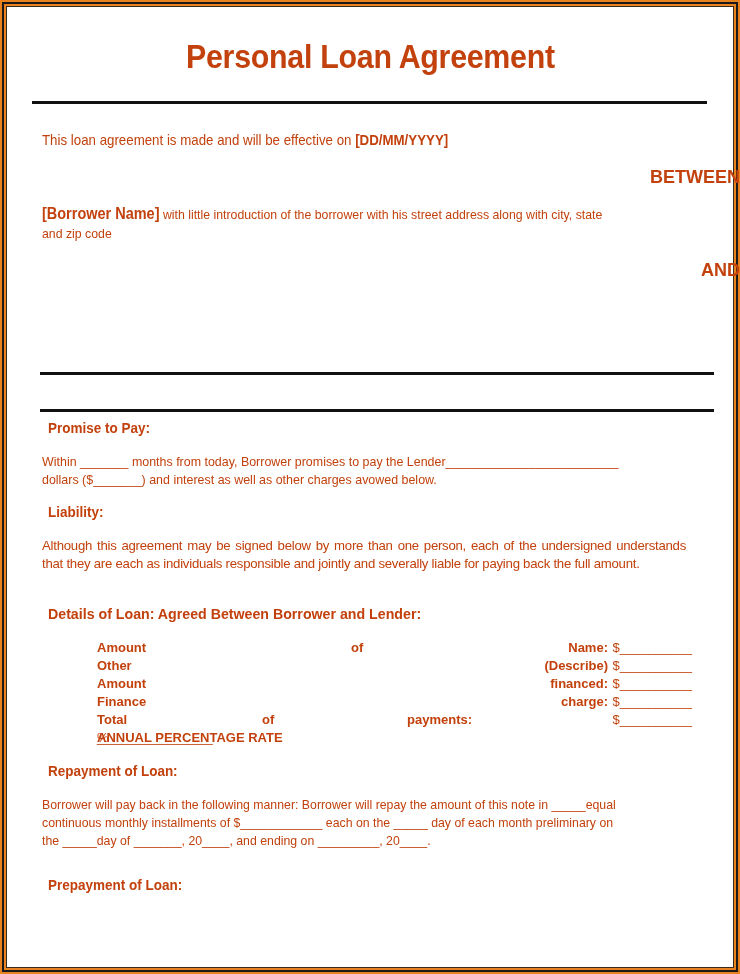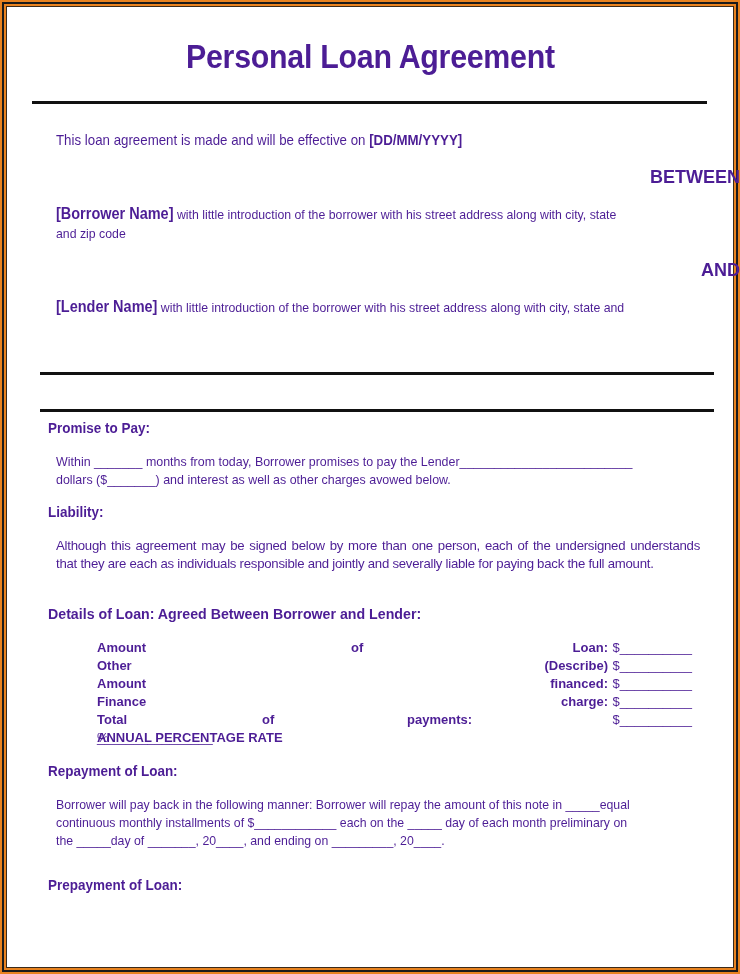--- a/index.html
+++ b/index.html
@@ -12,29 +12,29 @@
   .frame .d1 {
     position: absolute; left: 2px; top: 2px; right: 2px; bottom: 2px;
     border: 2px solid #1a1a1a; box-sizing: border-box; background: #E8821F;
   }
   .frame .d2 {
     position: absolute; left: 6px; top: 6px; right: 6px; bottom: 6px;
     border: 1px solid #3a2a1a; box-sizing: border-box; background: #ffffff;
   }
   .page {
     position: absolute; left: 0; top: 0; width: 740px; height: 718px;
-    font-family: "Liberation Sans", sans-serif; color: #4c1d95; border-radius: 6px;
+    font-family: "Liberation Sans", sans-serif; color: #c2410c; border-radius: 6px;
   }
   .narrow { display: inline-block; transform: scaleX(0.88); transform-origin: left center; white-space: nowrap; }
   .title {
     position: absolute; left: 0; width: 740px; top: 38px; text-align: center;
     font-size: 33px; font-weight: bold; letter-spacing: -0.3px;
   }
   .rule { position: absolute; background: #111; height: 2.5px; }
-  .p { position: absolute; left: 56px; width: 644px; font-size: 13.6px; line-height: 18px; }
+  .p { position: absolute; left: 42px; width: 644px; font-size: 13.6px; line-height: 18px; }
   .justify { text-align: justify; text-align-last: left; }
   .center-h { position: absolute; left: 0; width: 740px; text-align: right; font-weight: bold; font-size: 18px; }
   .sec-h { position: absolute; left: 48px; font-weight: bold; font-size: 14.5px; }
   .bold { font-weight: bold; }
   .big-bold { font-weight: bold; font-size: 16px; }
   .details-row { position: absolute; left: 97px; width: 595px; height: 18px; font-size: 13px; font-weight: bold; }
   .details-row span { position: absolute; top: 0; white-space: nowrap; }
   .nb { font-weight: normal; }
 </style>
 </head>
@@ -69,25 +69,20 @@
       </span>
     </div>
     <div><span class="narrow" style="transform: scaleX(0.905);">and zip code</span></div>
   </div>
 
   <div class="center-h" style="top:260px;">
     <span>AND</span>
   </div>
 
   <div class="p" style="top:298px;">
-    <div style="height:20px; white-space:nowrap;">
-      <span class="narrow" style="transform: scaleX(0.905);">
-        <span class="big-bold">[Lender Name]</span><span> with little introduction of the borrower with his street address along with city, state and</span>
-      </span>
-    </div>
   </div>
 
   <div class="rule" style="left:40px; width:674px; top:372px;"></div>
   <div class="rule" style="left:40px; width:674px; top:409px;"></div>
 
   <div class="sec-h" style="top:420px;">
     <span class="narrow" style="transform: scaleX(0.93);">Promise to Pay:</span>
   </div>
   <div class="p" style="top:453px;">
     <div style="white-space:nowrap;"><span class="narrow" style="transform: scaleX(0.915);">Within _______ months from today, Borrower promises to pay the Lender_________________________</span></div>
@@ -99,21 +94,21 @@
   </div>
   <div class="p justify" style="top:537px; font-size:13.2px; letter-spacing:-0.25px;">Although this agreement may be signed below by more than one person, each of the undersigned understands that they are each as individuals responsible and jointly and severally liable for paying back the full amount.</div>
 
   <div class="sec-h" style="top:606px; font-size:14.2px;">
     <span>Details of Loan: Agreed Between Borrower and Lender:</span>
   </div>
 
   <div class="details-row" style="top:640px;">
     <span style="left:0;">Amount</span>
     <span style="left:254px;">of</span>
-    <span style="right:84px;">Loan:</span>
+    <span style="right:84px;">Name:</span>
     <span class="nb" style="right:0;">$__________</span>
   </div>
   <div class="details-row" style="top:658px;">
     <span style="left:0;">Other</span>
     <span style="right:84px;">(Describe)</span>
     <span class="nb" style="right:0;">$__________</span>
   </div>
   <div class="details-row" style="top:676px;">
     <span style="left:0;">Amount</span>
     <span style="right:84px;">financed:</span>

